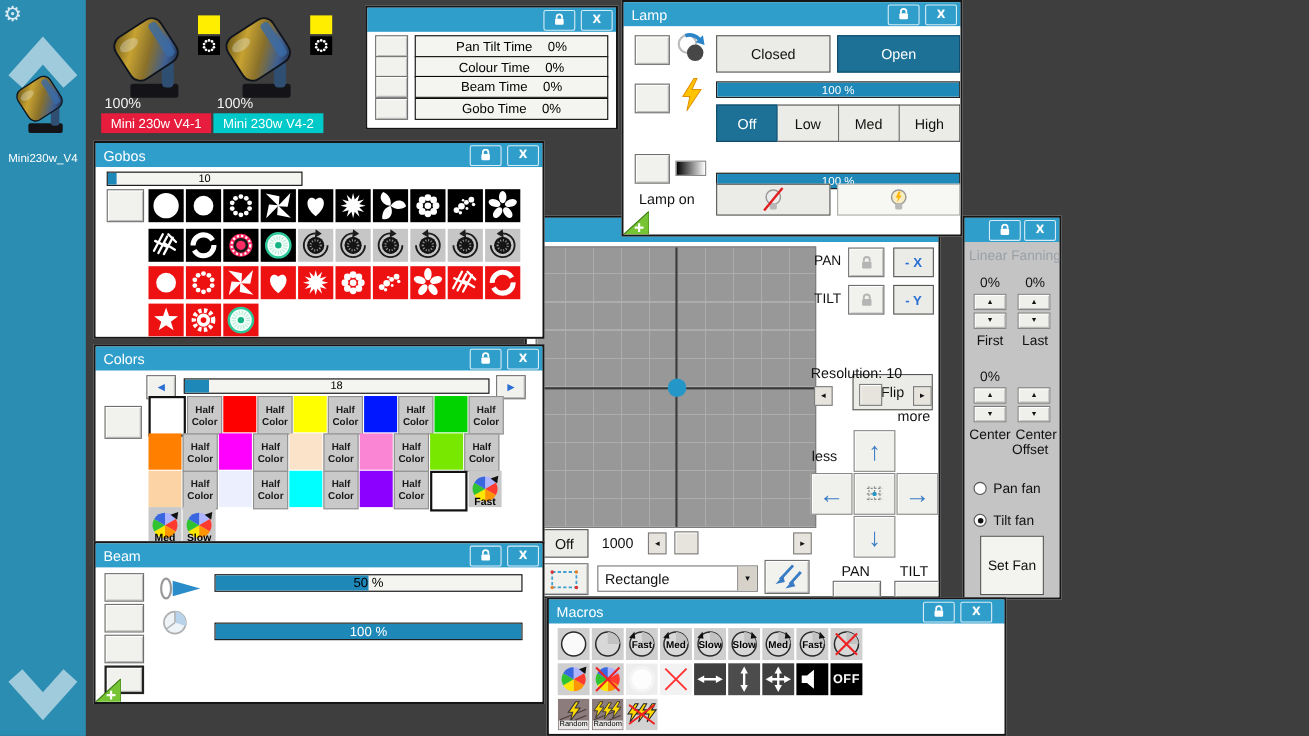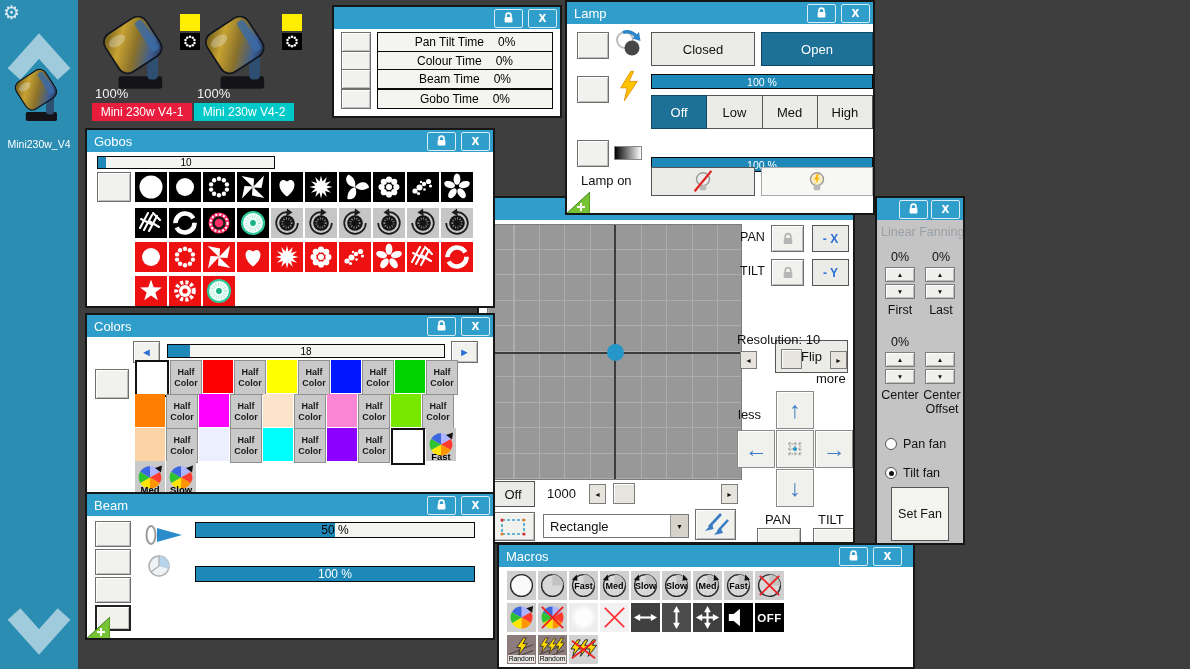--- a/index.html
+++ b/index.html
@@ -894,21 +894,21 @@
       <div class="a lbl" style="left:6px;top:83px;width:34px;text-align:center;font-size:12.5px;">First</div>
       <div class="a lbl" style="left:46px;top:83px;width:36px;text-align:center;font-size:12.5px;">Last</div>
       <div class="a lbl" style="left:6px;top:115px;width:34px;text-align:center;font-size:12.5px;">0%</div>
       <div class="a lbl" style="left:46px;top:115px;width:36px;text-align:center;font-size:12.5px;margin-top:16px;">50%</div>
       <div class="a spin" style="left:8px;top:132px;width:30px;height:15px;"></div>
       <div class="a spin dn" style="left:8px;top:149px;width:30px;height:15px;"></div>
       <div class="a spin" style="left:48px;top:132px;width:30px;height:15px;"></div>
       <div class="a spin dn" style="left:48px;top:149px;width:30px;height:15px;"></div>
       <div class="a lbl" style="left:1px;top:168px;width:44px;text-align:center;font-size:12.5px;">Center</div>
       <div class="a lbl" style="left:43px;top:168px;width:44px;text-align:center;font-size:12.5px;">Center</div>
-      <div class="a lbl" style="left:43px;top:182px;width:44px;text-align:center;font-size:12.5px;">Offset</div>
+      <div class="a lbl" style="left:43px;top:182px;width:44px;font-size:12.5px;">Offset</div>
       <div class="a" style="left:8px;top:217px;display:flex;align-items:center;gap:6px;">
         <span class="radio"></span>
         <span style="font-size:12.5px;color:#111;">Pan fan</span>
       </div>
       <div class="a" style="left:8px;top:246px;display:flex;align-items:center;gap:6px;">
         <span class="radio on"></span>
         <span style="font-size:12.5px;color:#111;">Tilt fan</span>
       </div>
       <div class="a btn" style="left:14px;top:267px;width:58px;height:54px;font-size:12.5px;background:#f3f3f0;">Set Fan</div>
     </div>

